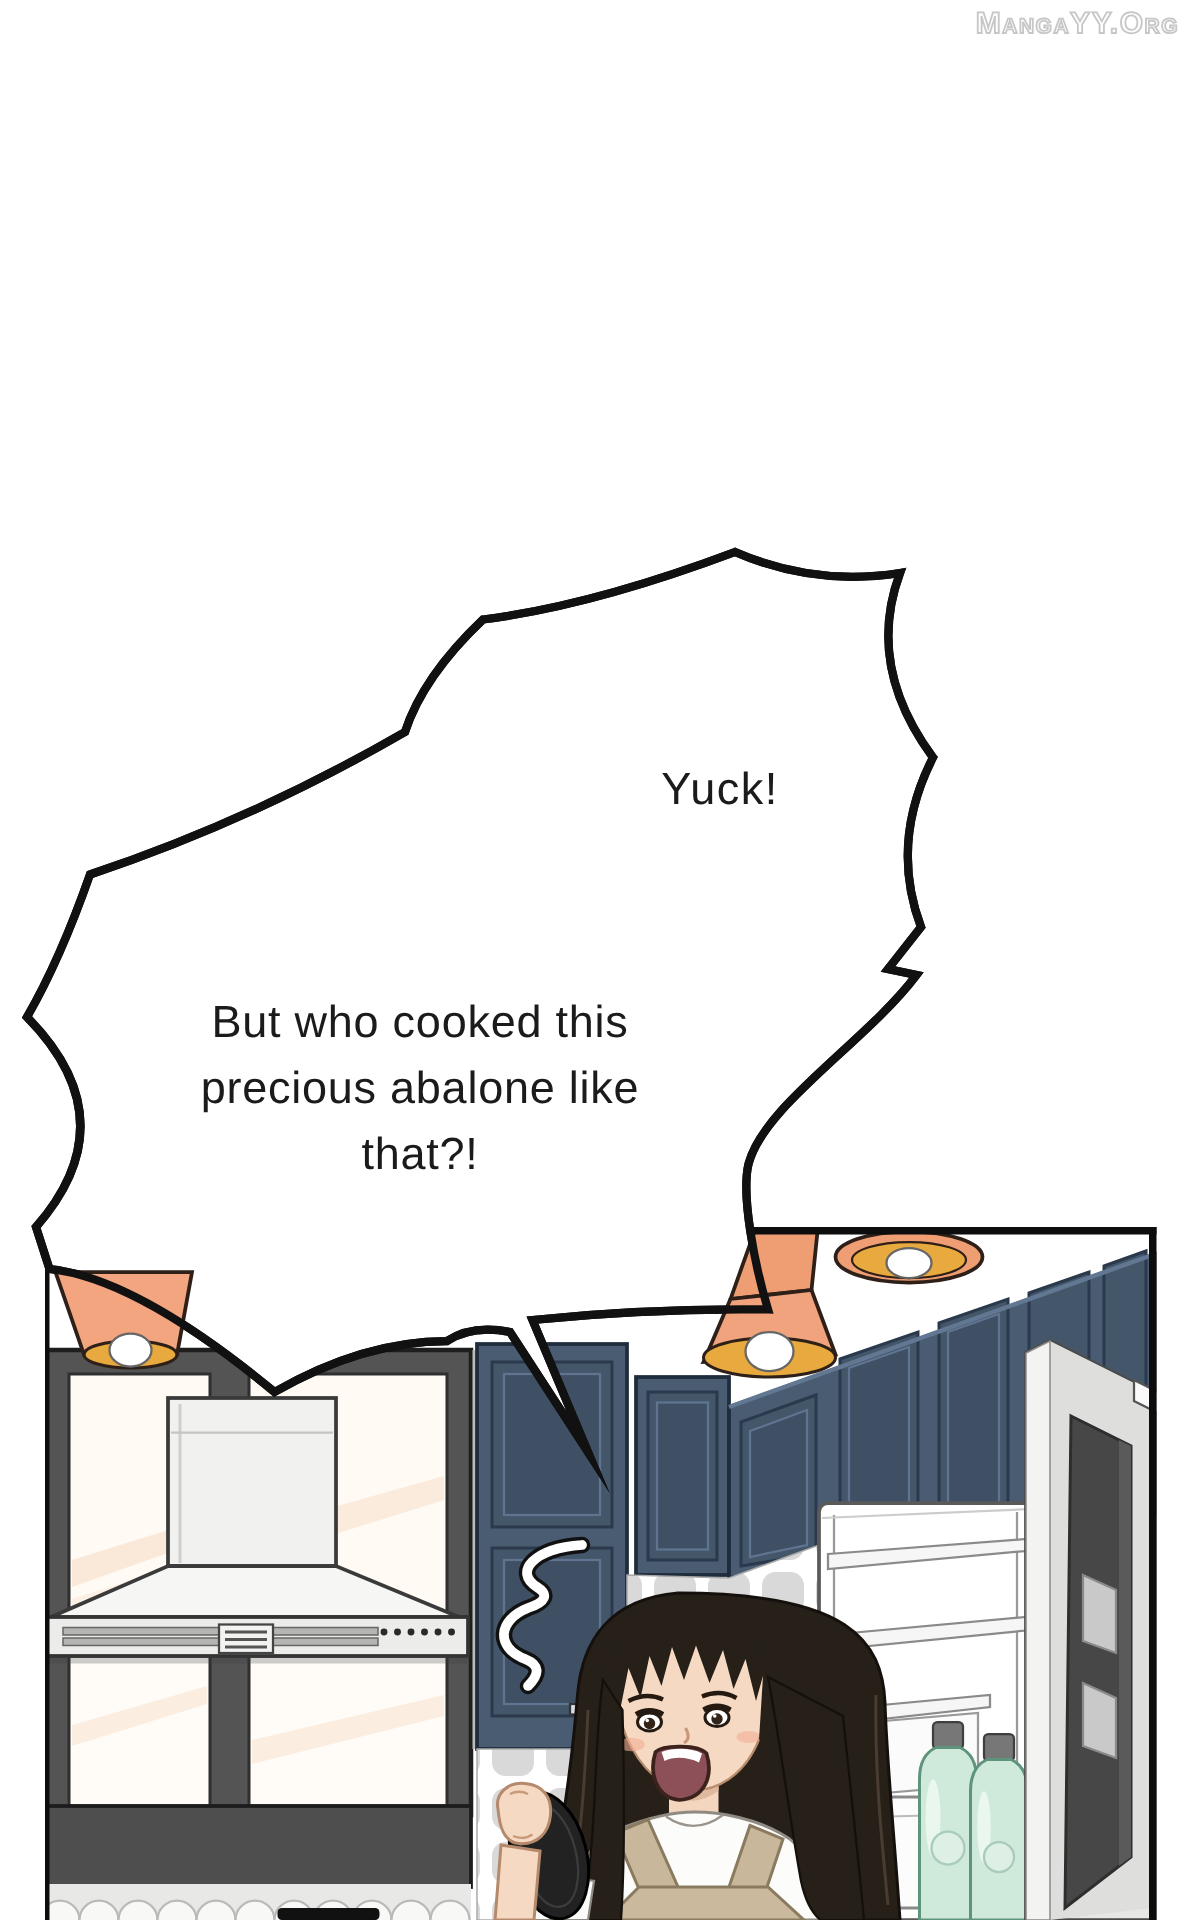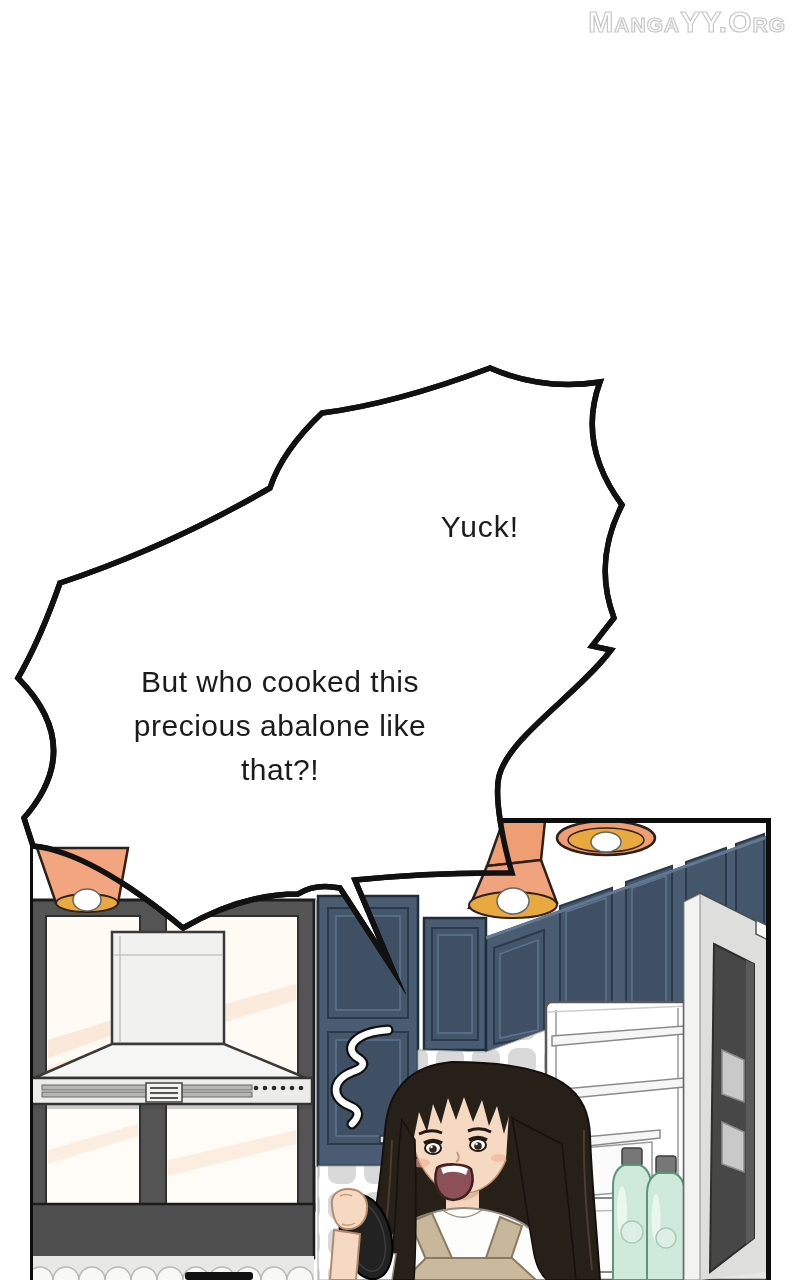--- a/index.html
+++ b/index.html
@@ -1,19 +1,19 @@
 <!DOCTYPE html>
 <html><head>
 <meta charset="utf-8">
 <style>
   html,body{margin:0;padding:0;background:#ffffff;}
   .stage{position:relative;width:800px;height:1280px;background:#fff;overflow:hidden;
          font-family:"Liberation Sans",sans-serif;}
   .stage svg{position:absolute;left:0;top:0;}
-  .watermark{position:absolute;top:5px;right:14px;font-weight:700;font-size:30px;
+  .watermark{position:absolute;top:5px;right:14px;font-weight:700;font-size:20px;
              letter-spacing:1px;font-variant:small-caps;color:#ffffff;
              -webkit-text-stroke:1.2px #c7c7c7;white-space:nowrap;}
   .bubble-text{position:absolute;color:#1b1b1b;text-align:center;}
   .yuck{left:400px;top:510px;width:160px;font-size:30px;letter-spacing:1px;}
   .para{left:88px;top:660px;width:384px;font-size:30px;line-height:44px;letter-spacing:.5px;}
 </style>
 </head>
 <body>
 
 <div class="stage">

